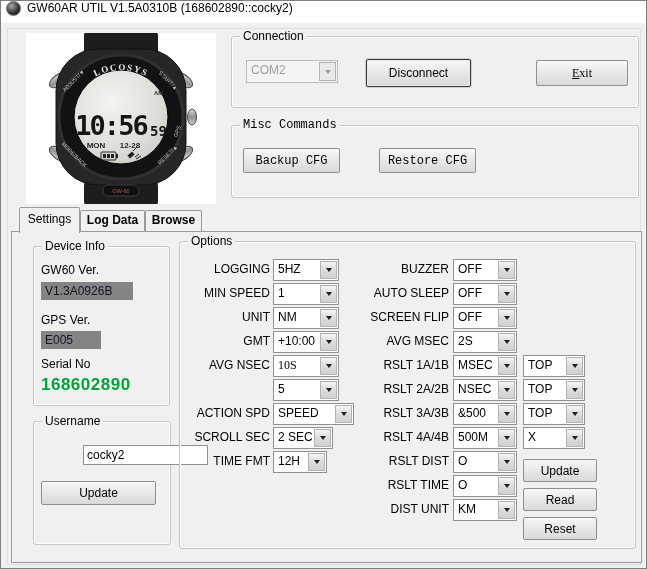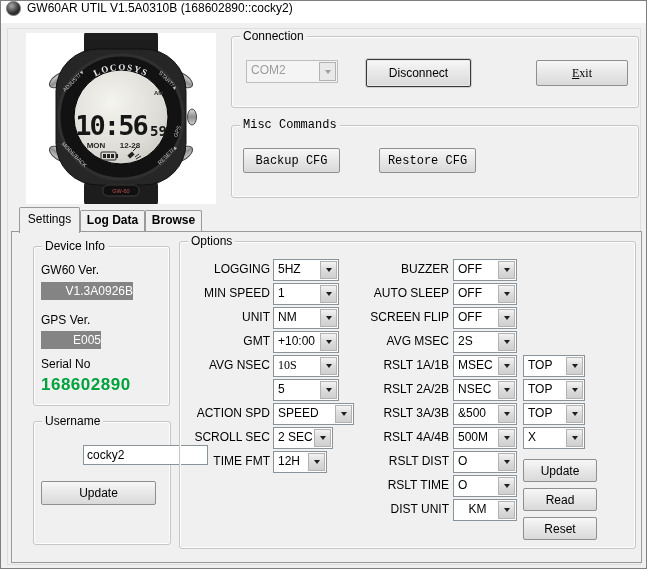--- a/index.html
+++ b/index.html
@@ -32,21 +32,21 @@
        font-size:12px;text-align:center;}
   .tab.active{top:206px;height:25px;line-height:23px;z-index:3;}
   .tab.inactive{top:209px;height:20px;line-height:19px;z-index:1;font-weight:bold;}
   .page{position:absolute;left:10px;top:230px;width:629px;height:330px;border:1px solid #9a9a9a;background:#f0f0f0;z-index:2;}
   
   .lrow{position:absolute;left:180px;width:215px;height:20px;z-index:4;}
   .rrow{position:absolute;left:360px;width:275px;height:20px;z-index:4;}
   .rlabel{position:absolute;left:0;top:0;width:89px;text-align:right;font-size:12px;line-height:20px;white-space:nowrap;}
   .rrow .rlabel{width:88px;}
   .lbl{position:absolute;font-size:12px;line-height:14px;z-index:4;}
-  .valbox{position:absolute;background:#848484;color:#ffffff;font-size:12px;line-height:18px;padding-left:4px;z-index:4;text-align:right;}
+  .valbox{position:absolute;background:#848484;color:#0f172a;font-size:12px;line-height:18px;padding-left:4px;z-index:4;}
   .serial{position:absolute;font-size:17px;font-weight:bold;letter-spacing:0.5px;z-index:4;}
   .txtinput{position:absolute;height:18px;border:1px solid #8a929a;background:#fff;font-family:"Liberation Sans",sans-serif;font-size:12px;padding:0 3px;z-index:4;margin-left:44px;}
   .watchpanel{position:absolute;left:25px;top:32px;width:190px;height:171px;background:#ffffff;}
   .z4{z-index:4;}
 </style>
 </head>
 <body>
 
 <div class="window">
 
@@ -361,21 +361,21 @@
     <span class="rlabel">RSLT TIME</span>
     <div class="combo" style="left:92px;width:62px;">
       <span class="val">O</span>
       <span class="cbtn">
           <span class="arr"></span>
         </span>
     </div>
   </div>
   <div class="rrow" style="top:498px;">
     <span class="rlabel">DIST UNIT</span>
-    <div class="combo" style="left:92px;width:62px;text-align:center;">
+    <div class="combo" style="left:92px;width:62px;">
       <span class="val">KM</span>
       <span class="cbtn">
           <span class="arr"></span>
         </span>
     </div>
   </div>
 
   <div class="btn z4" style="left:522px;top:458px;width:72px;height:21px;">
     <span>Update</span>
   </div>

